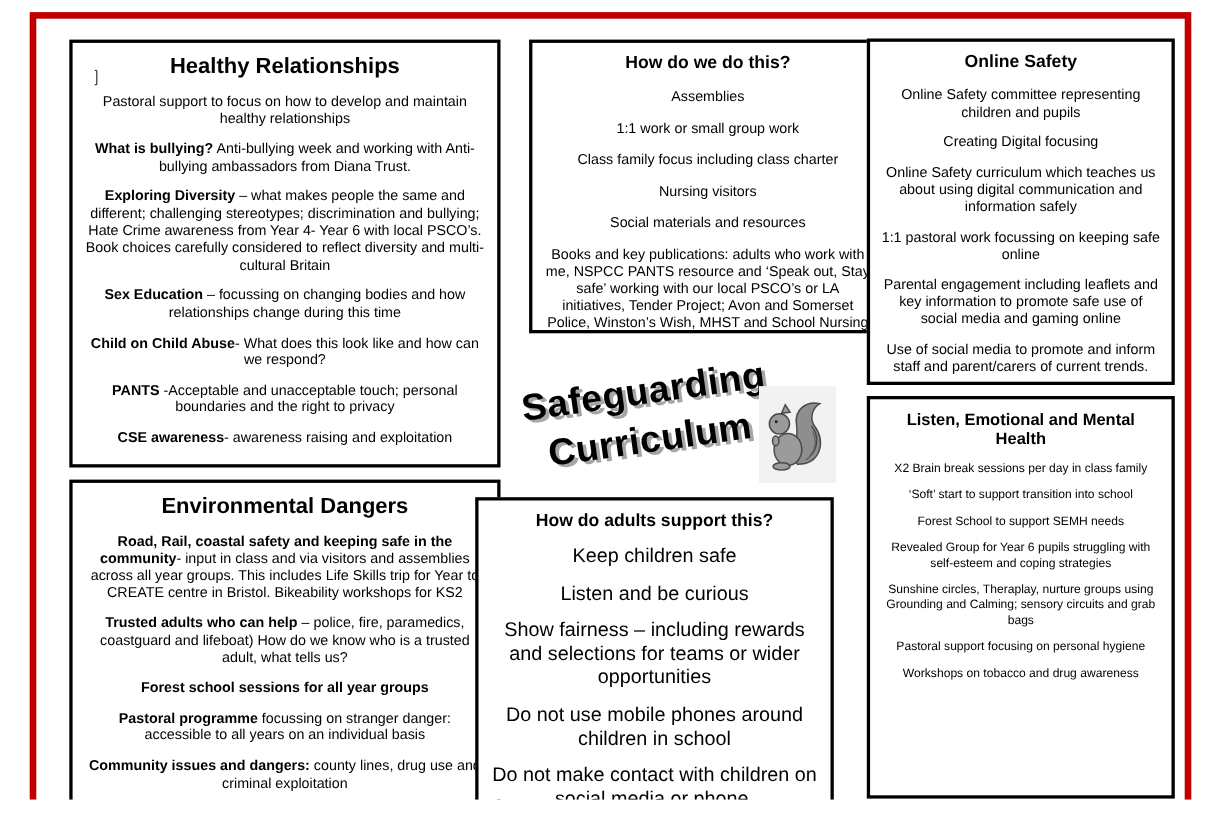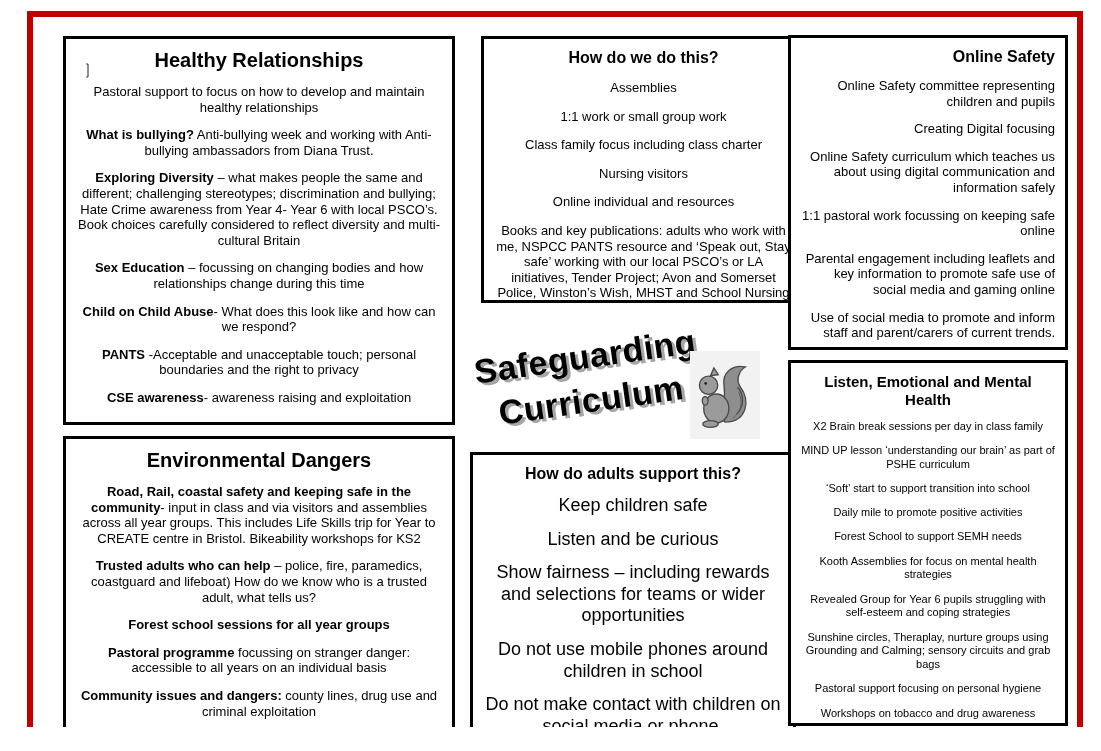--- a/index.html
+++ b/index.html
@@ -23,30 +23,30 @@
   }
   .tbox h2{margin:6px 0 0 0;font-weight:bold;}
   .tbox p{margin:13px 6px;}
   
   .box-healthy{left:63px;top:36px;width:392px;height:389px;}
   .box-env{left:63px;top:436px;width:392px;height:296px;}
   .box-healthy h2,.box-env h2{font-size:20px;margin-bottom:8px;}
   .box-healthy p,.box-env p{font-size:13px;line-height:1.2;margin:12px 2px;}
   
   .box-how{left:481px;top:36px;width:325px;height:267px;}
-  .box-adults{left:470px;top:452px;width:326px;height:279px;}
+  .box-adults{left:432px;top:452px;width:326px;height:279px;}
   .box-how h2,.box-adults h2{font-size:16px;margin-bottom:4px;}
   .box-how p{font-size:13px;line-height:1.2;margin:13px 2px;}
   .box-adults p{font-size:18px;line-height:1.2;margin:12px 2px;}
   
   .box-online{left:788px;top:35px;width:280px;height:315px;}
   .box-semh{left:788px;top:360px;width:280px;height:366px;}
-  .box-online h2{font-size:16px;margin-bottom:10px;text-align:right;}
+  .box-online h2{font-size:16px;margin-bottom:10px;}
   .box-semh h2{font-size:15px;line-height:1.2;margin-bottom:4px;}
-  .box-online p{font-size:13px;line-height:1.2;margin:12px 0px;text-align:right;}
+  .box-online p{font-size:13px;line-height:1.2;margin:12px 0px;}
   .box-semh p{font-size:11px;line-height:1.25;margin:10.5px 0px;}
   
   .wordart{
     position:absolute;left:462px;top:334px;width:252px;
     transform:rotate(-8deg);transform-origin:50% 50%;
     text-align:center;font-weight:bold;font-size:34px;line-height:1.3;
     letter-spacing:0.5px;color:#000;
     text-shadow:3px 3px 0 #a6a6a6;
     white-space:nowrap;
   }
@@ -88,21 +88,21 @@
     <p><b>Pastoral programme</b><span> focussing on stranger danger: accessible to all years on an individual basis</span></p>
     <p><b>Community issues and dangers:</b><span> county lines, drug use and criminal exploitation</span></p>
   </section>
 
   <section class="tbox box-how">
     <h2>How do we do this?</h2>
     <p>Assemblies</p>
     <p>1:1 work or small group work</p>
     <p>Class family focus including class charter</p>
     <p>Nursing visitors</p>
-    <p>Online individual and resources</p>
+    <p>Social materials and resources</p>
     <p>Books and key publications: adults who work with me, NSPCC PANTS resource and ‘Speak out, Stay safe’ working with our local PSCO’s or LA initiatives, Tender Project; Avon and Somerset Police, Winston’s Wish, MHST and School Nursing</p>
   </section>
 
   <div class="wordart">
     <div>Safeguarding</div>
     <div>Curriculum</div>
   </div>
 
   <div class="squirrel">
     <svg width="58" height="74" viewBox="0 0 60 76">
@@ -136,24 +136,21 @@
     <p>Creating Digital focusing</p>
     <p>Online Safety curriculum which teaches us about using digital communication and information safely</p>
     <p>1:1 pastoral work focussing on keeping safe online</p>
     <p>Parental engagement including leaflets and key information to promote safe use of social media and gaming online</p>
     <p>Use of social media to promote and inform staff and parent/carers of current trends.</p>
   </section>
 
   <section class="tbox box-semh">
     <h2>Listen, Emotional and Mental Health</h2>
     <p>X2 Brain break sessions per day in class family</p>
-    <p>MIND UP lesson ‘understanding our brain’ as part of PSHE curriculum</p>
     <p>‘Soft’ start to support transition into school</p>
-    <p>Daily mile to promote positive activities</p>
     <p>Forest School to support SEMH needs</p>
-    <p>Kooth Assemblies for focus on mental health strategies</p>
     <p>Revealed Group for Year 6 pupils struggling with self-esteem and coping strategies</p>
     <p>Sunshine circles, Theraplay, nurture groups using Grounding and Calming; sensory circuits and grab bags</p>
     <p>Pastoral support focusing on personal hygiene</p>
     <p>Workshops on tobacco and drug awareness</p>
   </section>
 
 </div>
 
 </body></html>

